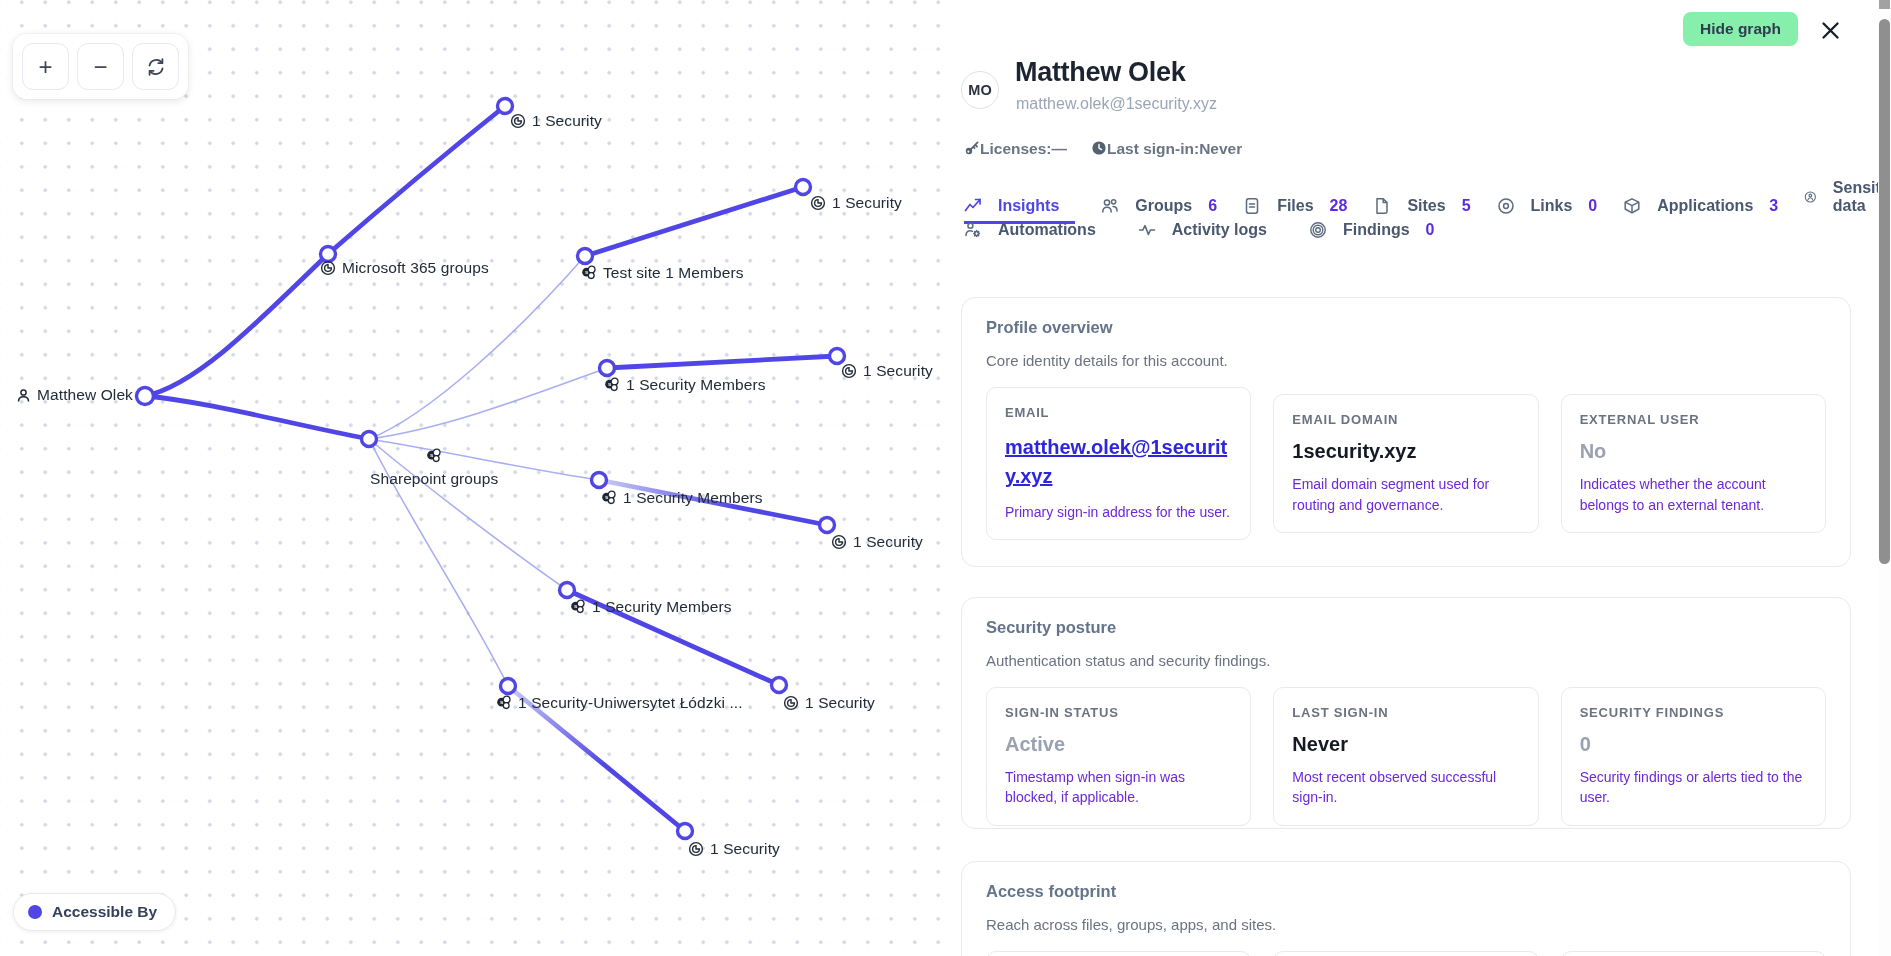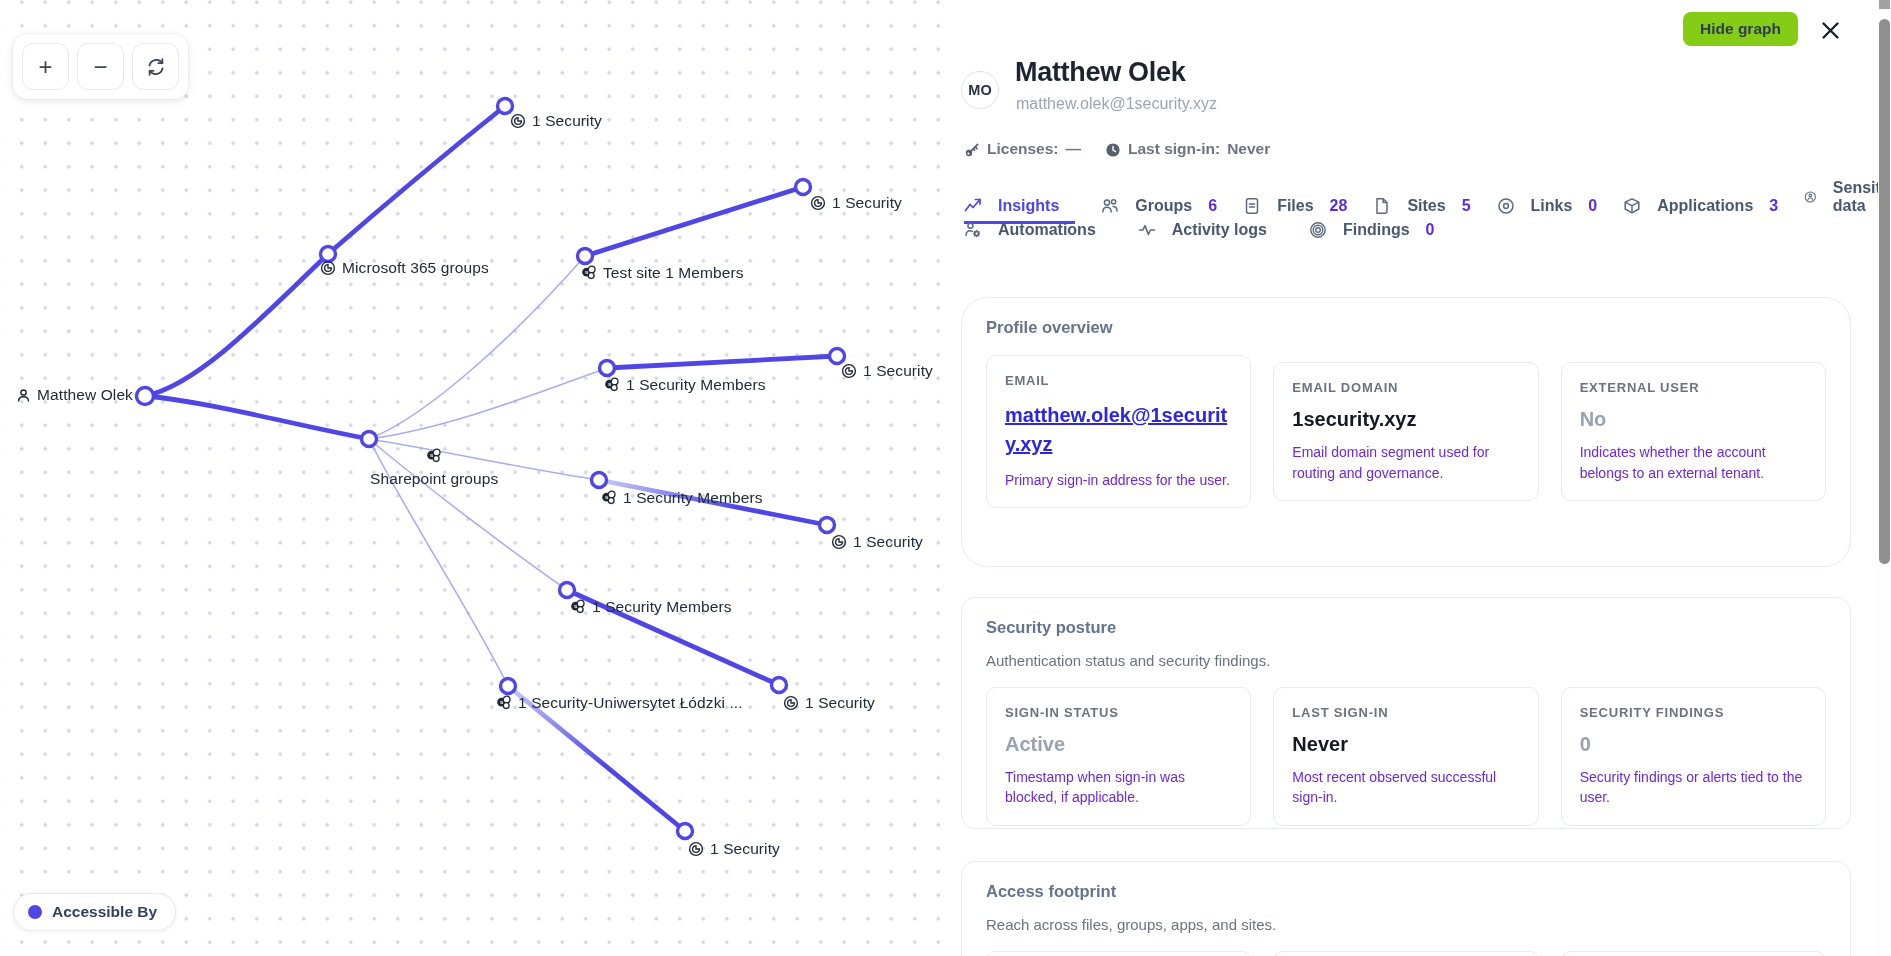--- a/index.html
+++ b/index.html
@@ -31,50 +31,50 @@
   .right-panel { position:absolute; left:947px; top:0; width:931px; height:944px; background:#fff; }
 
   .avatar { position:absolute; left:14px; top:71px; width:38px; height:38px; border-radius:50%;
     border:1.5px solid #dde2ea; display:flex; align-items:center; justify-content:center;
     font-size:14.5px; font-weight:700; color:#2a3342; background:#fff; }
   .uname { position:absolute; left:68px; top:57px; font-size:27px; font-weight:700; color:#1c2431; letter-spacing:-.3px; }
   .uemail { position:absolute; left:69px; top:95px; font-size:16px; color:#9aa5b6; }
 
   .meta-row { position:absolute; left:17px; top:140px; display:flex; align-items:center; gap:24px;
     font-size:15.5px; font-weight:600; color:#6b7484; }
-  .meta-item { display:flex; align-items:flex-end; gap:7px; }
+  .meta-item { display:flex; align-items:flex-start; }
 
   .tabs { position:absolute; left:17px; display:flex; align-items:flex-end; gap:26px; }
   .tabs.r1 { top:179px; }
   .tabs.r2 { top:221px; }
   .tab { display:flex; align-items:center; gap:16px; font-size:16px; font-weight:600; color:#49586e;
     padding-bottom:9px; cursor:pointer; }
   .tab .cnt { color:#5b2be0; font-weight:700; }
   .tab.active { color:#4f46e5; border-bottom:3px solid #4f46e5; padding-bottom:6px; }
   .tab svg { color:#5c6a80; }
   .tab.active svg { color:#4f46e5; }
 
   .section { position:absolute; left:14px; width:890px; border:1px solid #e7eaef; border-radius:14px;
     padding:20px 24px; background:#fff; }
-  .sec1 { top:297px; height:270px;border-radius:27px; }
+  .sec1 { top:297px; height:270px; }
   .sec2 { top:597px; height:232px; }
   .sec3 { top:861px; height:200px; }
   .sec-title { font-size:16.5px; font-weight:700; color:#64748b; }
   .sec-desc { font-size:15px; color:#6b7280; margin-top:15px; }
   .cards { display:flex; gap:22px; margin-top:18px;align-items:center; }
   .card { flex:1 1 0; border:1px solid #e8eaef; border-radius:10px; padding:17px 18px; background:#fff; }
   .card-label { font-size:13px; font-weight:600; letter-spacing:.06em; color:#6b7280; }
   .card-value { font-size:20px; font-weight:700; color:#15192. ; margin-top:13px; }
   .v-dark { color:#141923; }
   .v-muted { color:#99a2b1; }
   .v-link { color:#2e26dc; text-decoration:underline; word-break:break-all; line-height:1.45; display:inline-block; cursor:pointer; }
   .card-desc { font-size:14px; color:#6d28d9; line-height:1.45; margin-top:11px; }
   .card.skeleton { height:56px; }
 
-  .hide-graph-btn { position:absolute; left:1683px; top:12px; background:#84cc16; border:none; border-radius:8px;
+  .hide-graph-btn { position:absolute; left:1683px; top:12px; background:#86efac; border:none; border-radius:8px;
     padding:8px 17px; font-family:inherit; font-size:15.5px; font-weight:600; color:#2f3b4e; cursor:pointer; }
   .close-x { position:absolute; left:1816px; top:16px; width:28px; height:28px; display:flex;
     align-items:center; justify-content:center; cursor:pointer; color:#181f2b; }
 
   
   .scrollbar { position:absolute; right:0; top:0; width:13px; height:956px; background:#fdfdfd; }
   .scroll-nub { position:absolute; right:1px; top:0; width:11px; height:9px; background:#a2a2a2; }
   .scroll-thumb { position:absolute; right:1px; top:19px; width:11px; height:545px; background:#8f8f8f; border-radius:6px; cursor:pointer; }
 </style>
 </head>
@@ -374,20 +374,21 @@
             <circle cx="9" cy="9" r="4.8"></circle>
             <circle cx="9" cy="9" r="2.3"></circle>
           </svg>
         <span>Findings</span>
           <span class="cnt">0</span>
       </div>
     </div>
 
     <div class="section sec1">
       <div class="sec-title">Profile overview</div>
+      <div class="sec-desc">Core identity details for this account.</div>
       <div class="cards">
         <div class="card">
           <div class="card-label">EMAIL</div>
           <div class="card-value"><a class="v-link">matthew.olek@1security.xyz</a></div>
           <div class="card-desc">Primary sign-in address for the user.</div>
         </div>
         <div class="card">
           <div class="card-label">EMAIL DOMAIN</div>
           <div class="card-value v-dark">1security.xyz</div>
           <div class="card-desc">Email domain segment used for routing and governance.</div>

